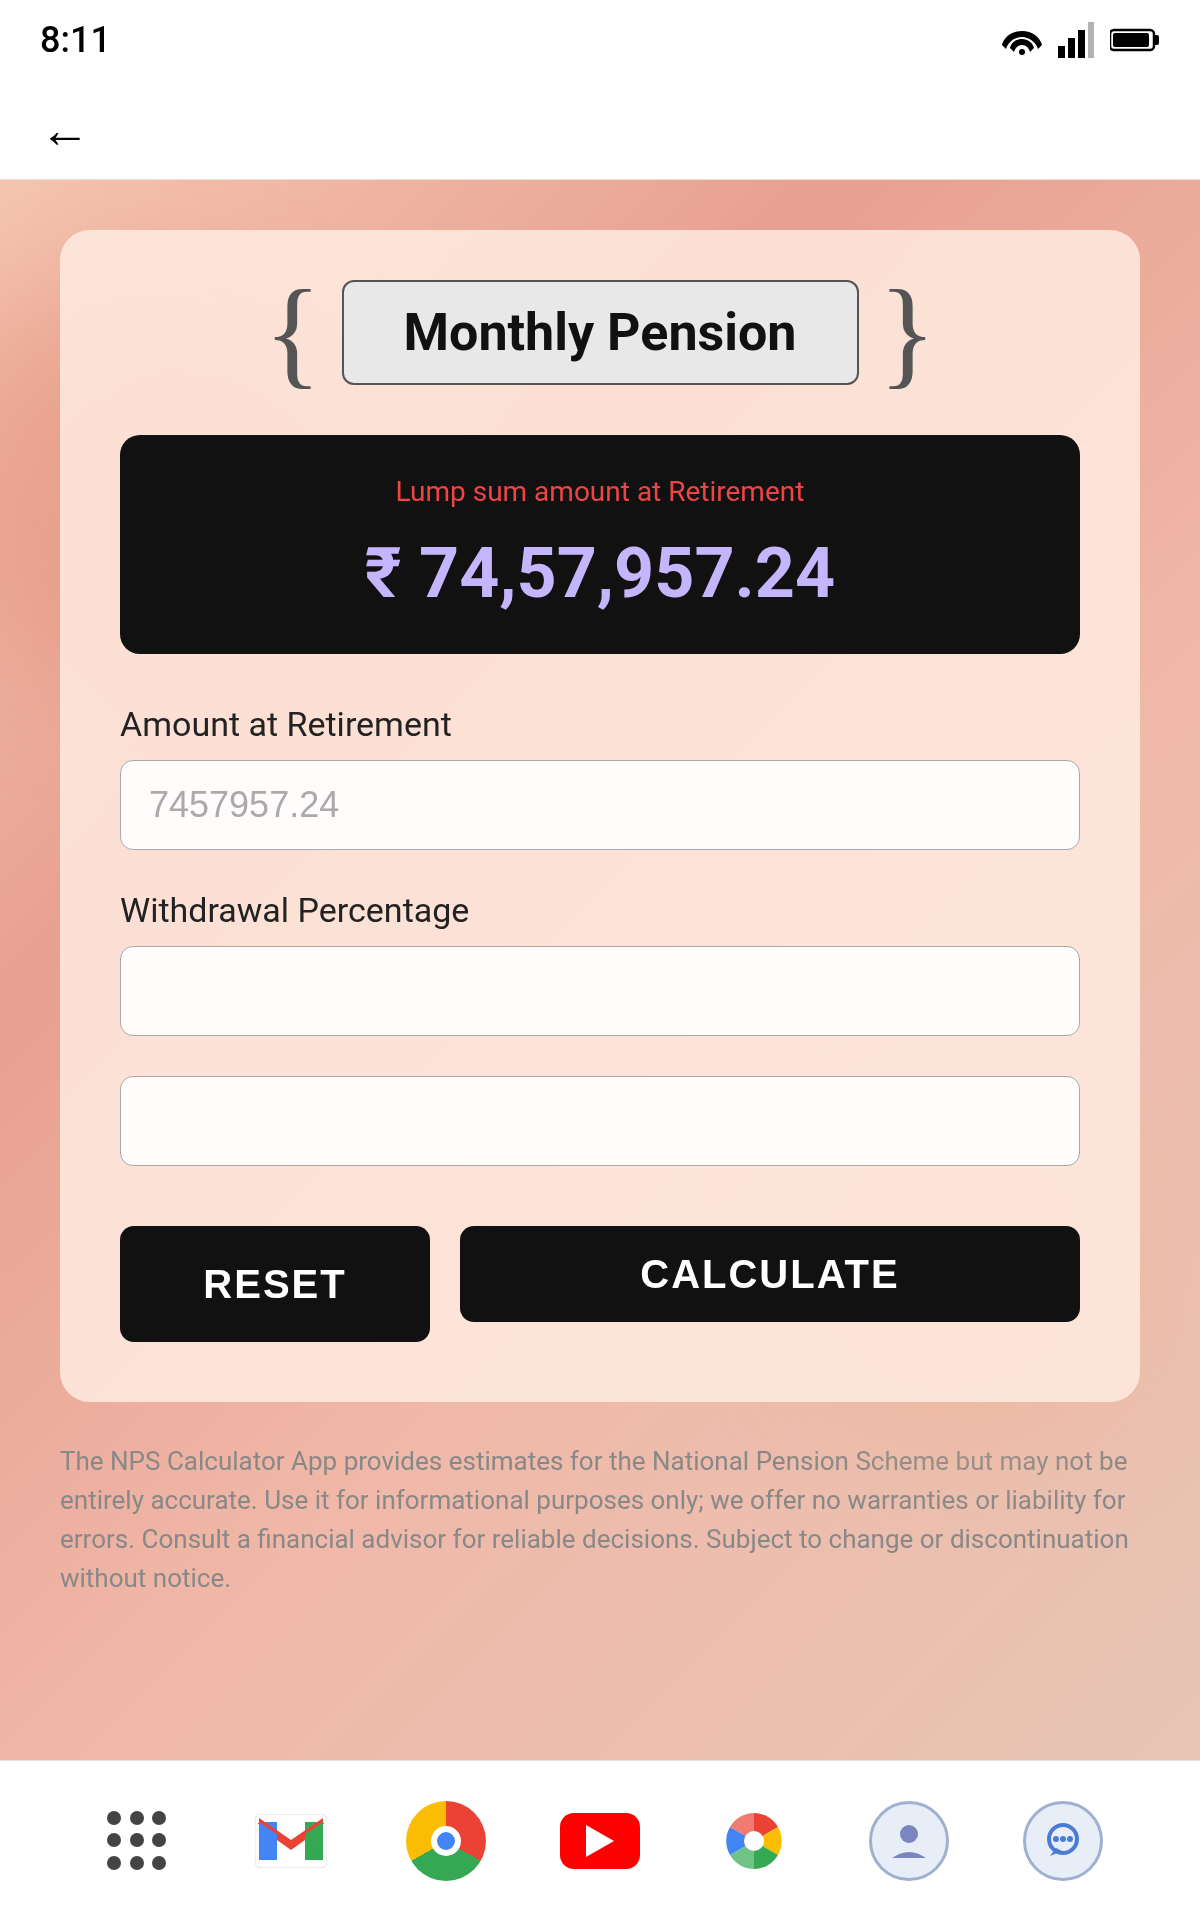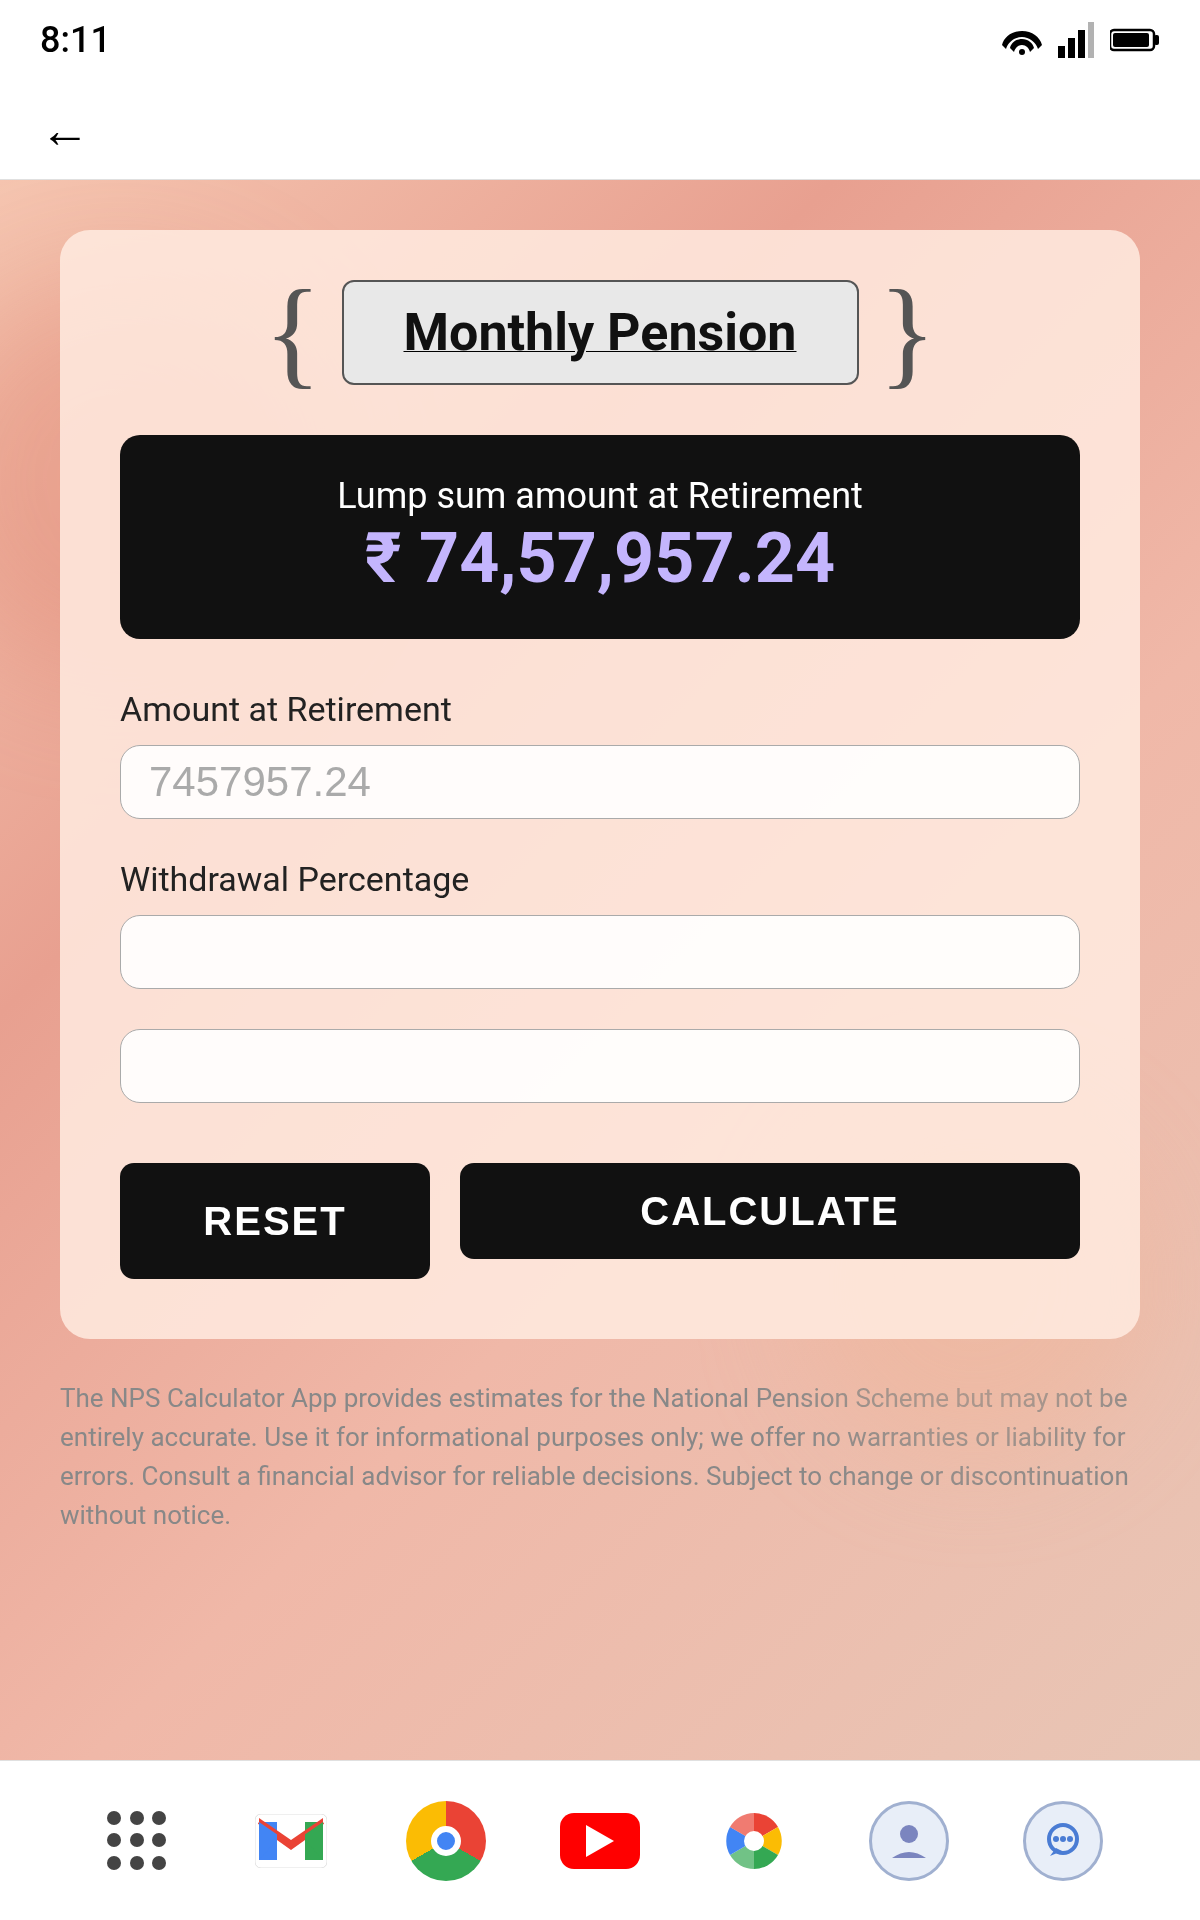--- a/index.html
+++ b/index.html
@@ -110,62 +110,61 @@
       font-weight: 100;
       line-height: 0.8;
       font-family: Georgia, serif;
     }
     .brace-left { transform: scaleX(-1); }
     .title-box {
       border: 2.5px solid #555;
       border-radius: 12px;
       padding: 20px 60px;
       background: #e8e8e8;
-      text-decoration: underline;
     }
     .title-text {
       font-size: 52px;
       font-weight: 700;
       color: #111;
       white-space: nowrap;
     }
 
     
     .result-card {
       background: #111;
       border-radius: 20px;
       padding: 40px 50px;
       text-align: center;
       margin-bottom: 50px;
     }
     .result-label {
-      color: #ffffff;
-      font-size: 36px;
-      margin-bottom: 0;
+      color: #ef4444;
+      font-size: 28px;
+      margin-bottom: 24px;
     }
     .result-value {
       color: #c4b5fd;
       font-size: 70px;
       font-weight: 700;
     }
 
     
     .field-label {
       font-size: 34px;
       color: #222;
       margin-bottom: 16px;
       font-weight: 400;
     }
     .field-input {
       width: 100%;
-      height: 74px;
+      height: 90px;
       border: 1.5px solid #aaa;
-      border-radius: 20px;
+      border-radius: 13px;
       background: rgba(255,255,255,0.9);
-      font-size: 42px;
+      font-size: 36px;
       padding: 0 28px;
       margin-bottom: 40px;
       color: #444;
       outline: none;
     }
     .field-input::placeholder {
       color: #aaa;
     }
 
     

